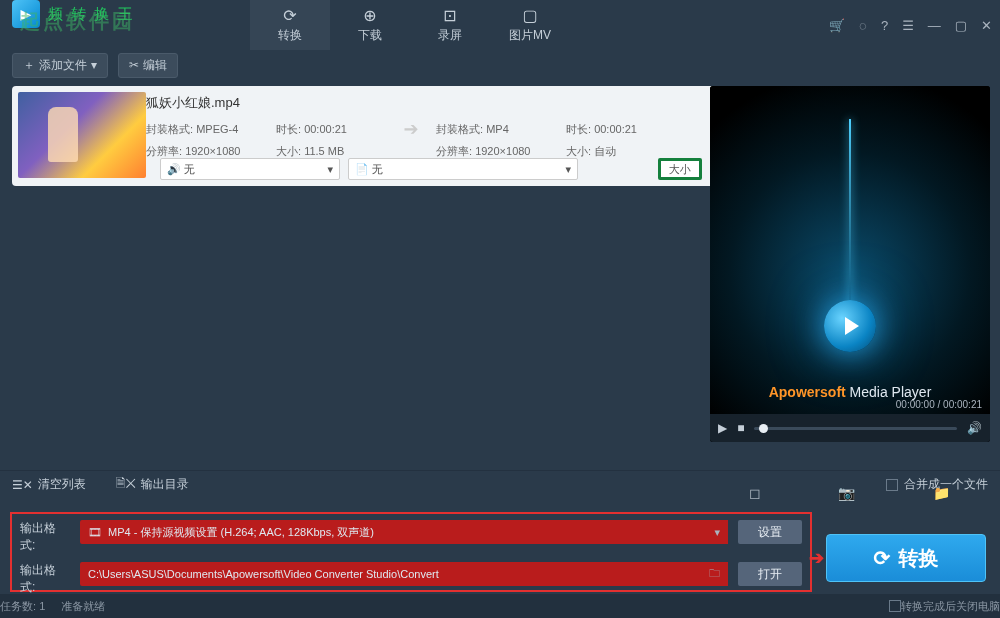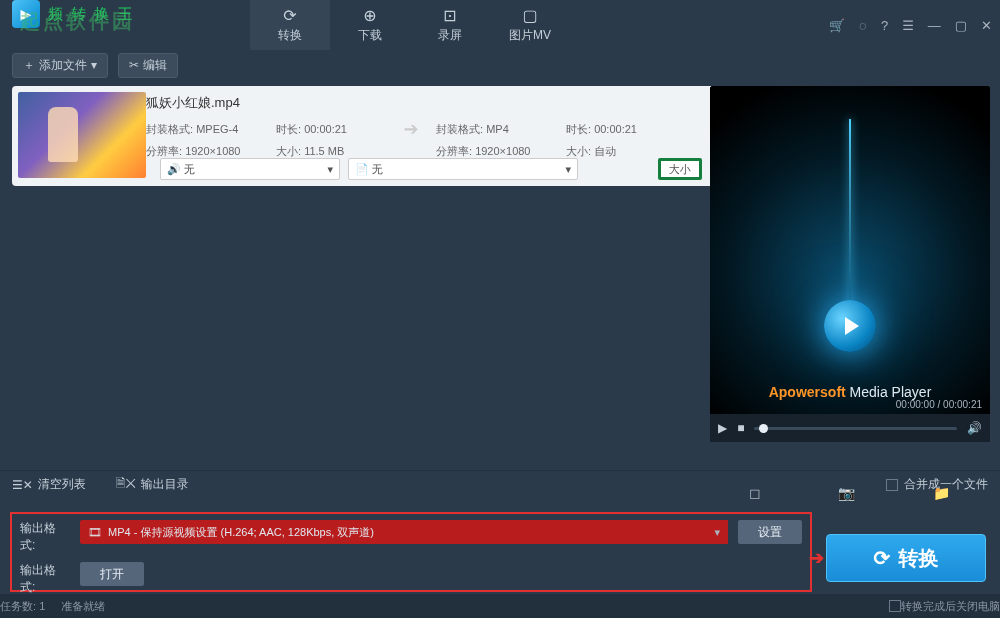--- a/index.html
+++ b/index.html
@@ -213,20 +213,24 @@
   <div class="out-row">
     <div class="out-label">输出格式:</div>
     <div class="out-field">
       <span><span>🎞</span>&nbsp;&nbsp;<span>MP4 - 保持源视频设置 (H.264; AAC, 128Kbps, 双声道)</span></span>
       <span class="caret">▾</span>
     </div>
     <div class="out-btn">设置</div>
   </div>
   <div class="out-row">
     <div class="out-label">输出格式:</div>
+    <div class="out-field">
+      <span>C:\Users\ASUS\Documents\Apowersoft\Video Converter Studio\Convert</span>
+      <span class="foldicon">🗀</span>
+    </div>
     <div class="out-btn">打开</div>
   </div>
 </div>
 
 <div class="convert-btn">
   <span class="red-arrow">➔</span>
   <span class="spin">⟳</span>
   <span>转换</span>
 </div>
 

